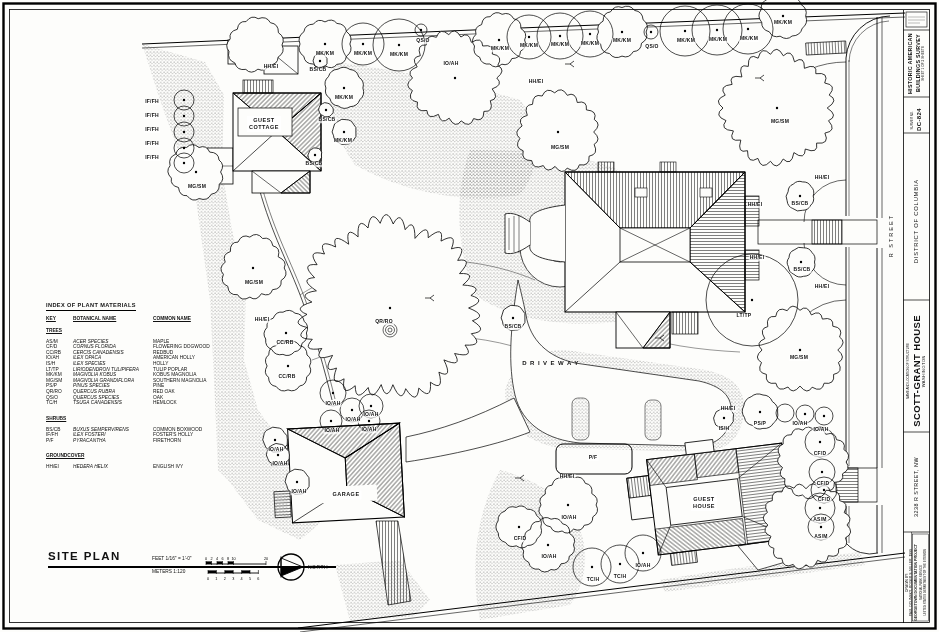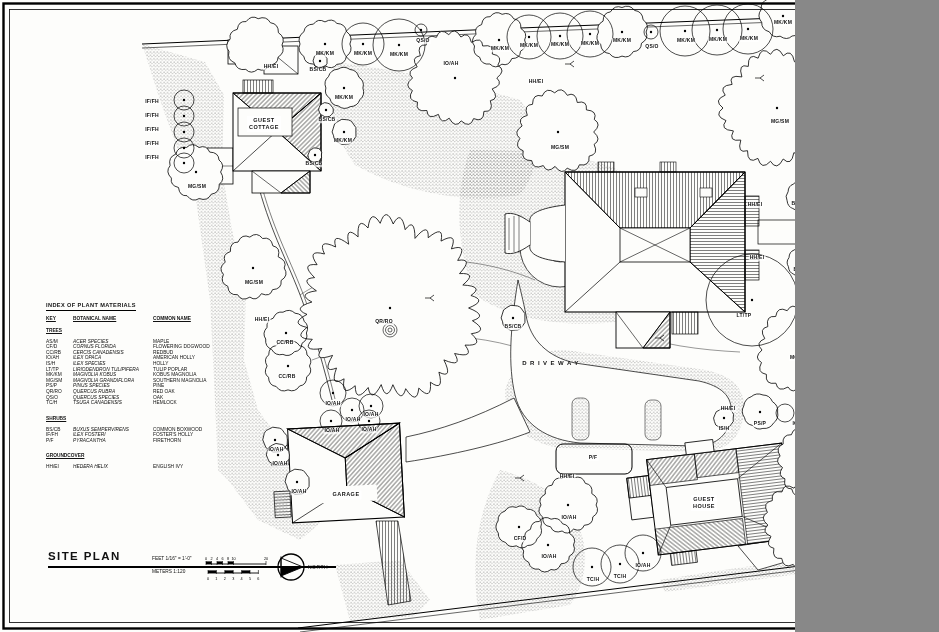--- a/index.html
+++ b/index.html
@@ -1,17 +1,17 @@
 <!DOCTYPE html>
 <html><head>
 <meta charset="utf-8">
 <style>
   html,body{margin:0;padding:0;background:#888;}
   *{box-sizing:border-box;}
-  .sheet{position:relative;width:795px;height:632px;background:#fdfdfb;overflow:hidden;
+  .sheet{position:relative;width:939px;height:632px;background:#fdfdfb;overflow:hidden;
          font-family:"Liberation Sans",sans-serif;color:#111;}
   svg text{font-family:"Liberation Sans",sans-serif;}
   
   .pl{position:absolute;transform:translate(-50%,-50%);font:bold 5px/1.1 "Liberation Sans",sans-serif;
       letter-spacing:.25px;background:rgba(255,255,255,.7);padding:0 1px;white-space:nowrap;z-index:5;color:#111;}
   .bl{position:absolute;transform:translate(-50%,-50%);font:bold 5.5px/1.3 "Liberation Sans",sans-serif;
       letter-spacing:.5px;text-align:center;background:#fff;padding:1px 2px;white-space:pre;z-index:5;}
   .driveway-label{position:absolute;transform:translate(-50%,-50%);font:bold 6px "Liberation Sans",sans-serif;
       letter-spacing:3.5px;z-index:5;white-space:nowrap;}
   .vtext{writing-mode:vertical-rl;transform:rotate(180deg);white-space:nowrap;display:inline-block;}

